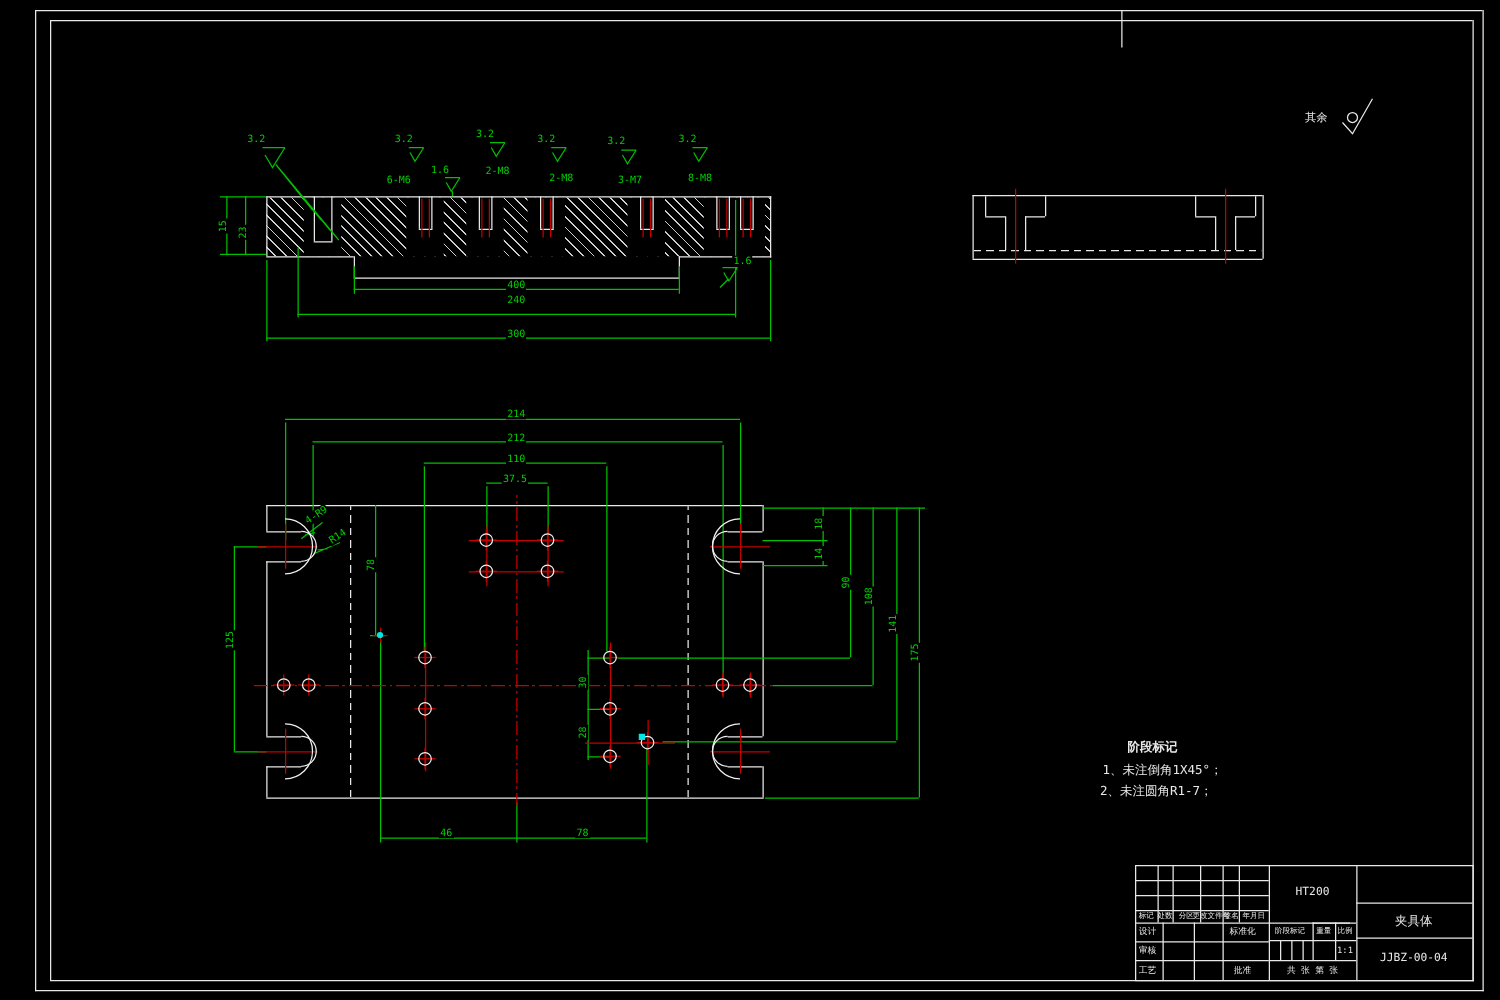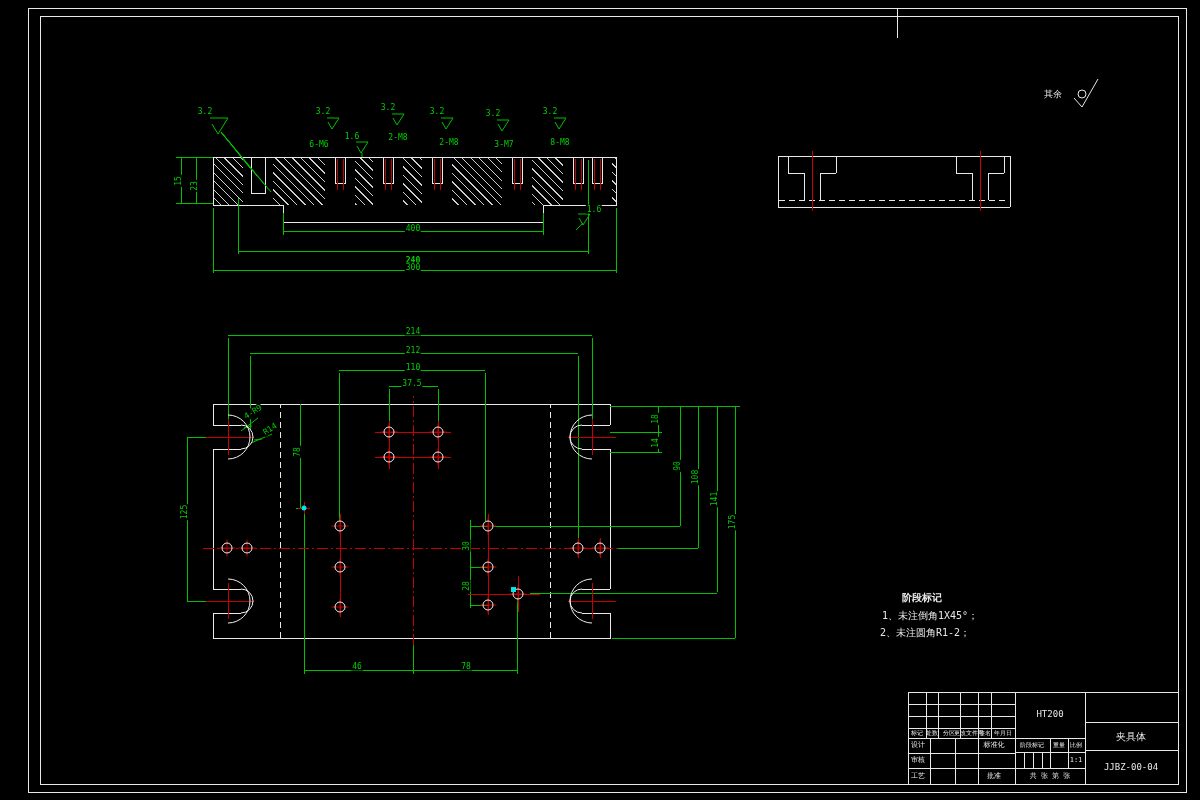--- a/index.html
+++ b/index.html
@@ -283,21 +283,21 @@
     <g stroke="#e8e8e8" fill="none" stroke-width="1">
       <circle cx="1082" cy="94" r="4"></circle>
       <path d="M1074 98 l8 9 l16 -28"></path>
     </g>
   </svg>
 
   <div class="cyan-dot" style="left:304px;top:508px;"></div>
   <div class="cyan-grip" style="left:511px;top:587px;"></div>
 
   <span class="t" style="left:413px;top:228px;">400</span>
-  <span class="t" style="left:413px;top:260px;font-weight:bold;">240</span>
+  <span class="t" style="left:413px;top:240px;">240</span>
   <span class="t" style="left:413px;top:267px;">300</span>
   <span class="t rot" style="left:178px;top:181px;">15</span>
   <span class="t rot" style="left:194px;top:186px;">23</span>
   <span class="t" style="left:319px;top:144px;">6-M6</span>
   <span class="t" style="left:398px;top:137px;">2-M8</span>
   <span class="t" style="left:449px;top:142px;">2-M8</span>
   <span class="t" style="left:504px;top:144px;">3-M7</span>
   <span class="t" style="left:560px;top:142px;">8-M8</span>
   <span class="t" style="left:205px;top:111px;">3.2</span>
   <span class="t" style="left:352px;top:136px;">1.6</span>
@@ -323,21 +323,21 @@
   <span class="t rot" style="left:714px;top:499px;">141</span>
   <span class="t rot" style="left:732px;top:522px;">175</span>
   <span class="t" style="left:357px;top:666px;">46</span>
   <span class="t" style="left:466px;top:666px;">78</span>
   <span class="t rot" style="left:466px;top:546px;">30</span>
   <span class="t rot" style="left:466px;top:586px;">28</span>
 
   <span class="tb" style="left:1053px;top:94px;font-size:9px;">其余</span>
   <span class="tb" style="left:922px;top:598px;font-size:10px;font-weight:bold;">阶段标记</span>
   <span class="tb" style="left:930px;top:616px;font-size:10px;">1、未注倒角1X45°；</span>
-  <span class="tb" style="left:925px;top:633px;font-size:10px;">2、未注圆角R1-2；</span>
+  <span class="tb" style="left:925px;top:633px;font-size:10px;">2、未注圆角R1-7；</span>
 
   <div class="cell" style="left:908px;top:692px;width:271px;height:93px;"></div>
   <div id="tblines">
       <div class="ln vt w" style="left: 1015px; top: 692px; height: 92px;"></div>
       <div class="ln vt w" style="left: 1085px; top: 692px; height: 92px;"></div>
       <div class="ln hz w" style="left: 908px; top: 704px; width: 107px;"></div>
       <div class="ln hz w" style="left: 908px; top: 716px; width: 107px;"></div>
       <div class="ln hz w" style="left: 908px; top: 728px; width: 107px;"></div>
       <div class="ln hz w" style="left: 908px; top: 738px; width: 177px;"></div>
       <div class="ln vt w" style="left: 926px; top: 692px; height: 46px;"></div>

